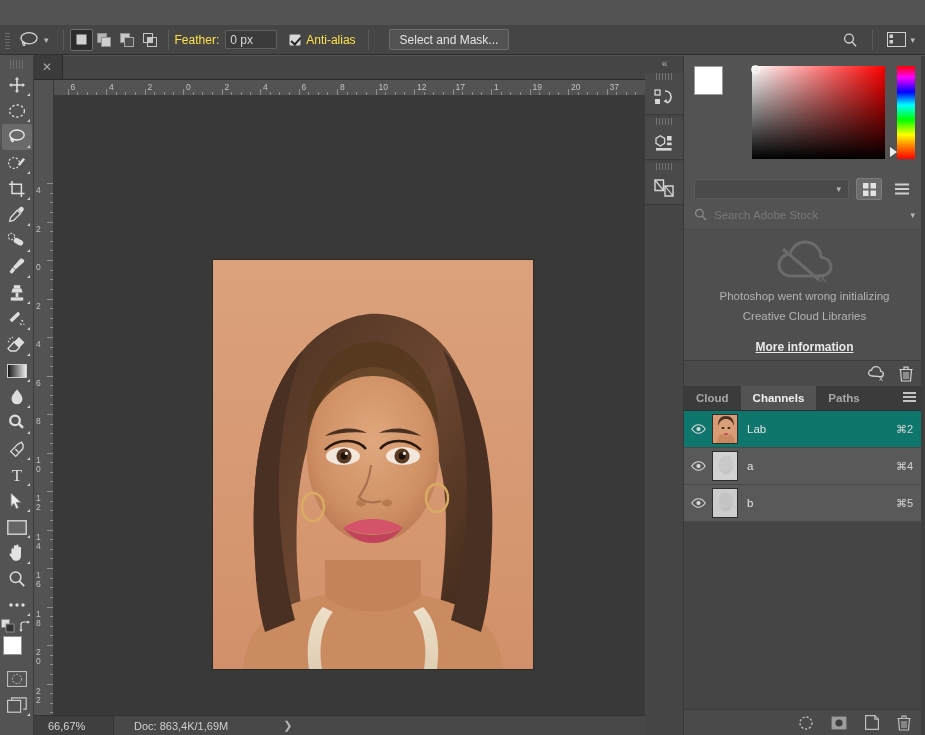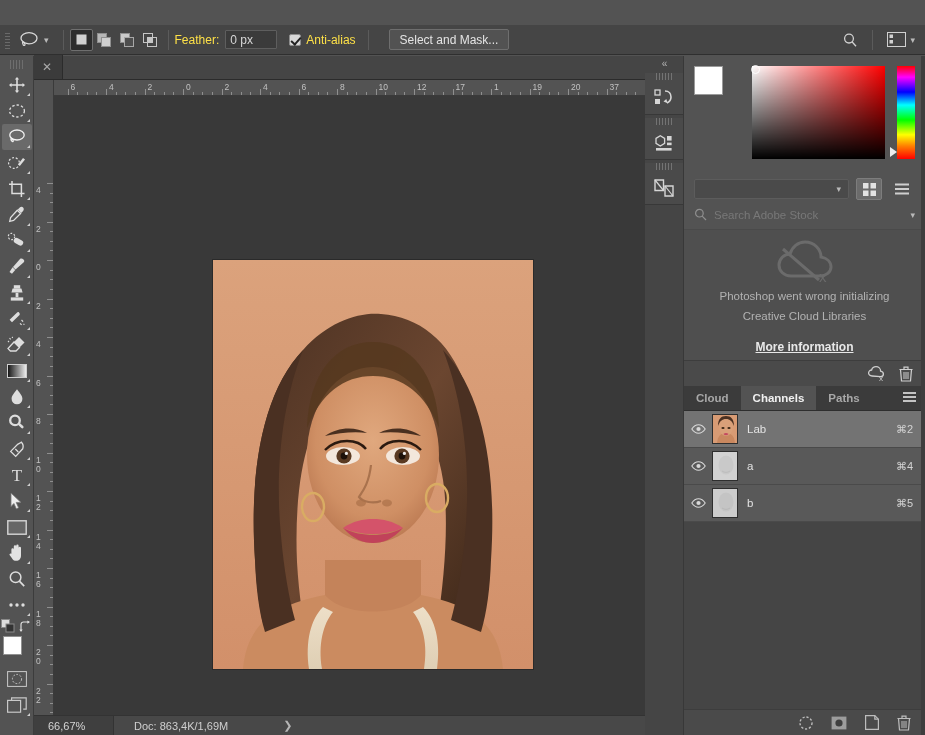--- a/index.html
+++ b/index.html
@@ -265,21 +265,21 @@
     height: 26px; background: #4a4a4a; border-top: 1px solid #3d3d3d;
     display: flex; align-items: center; justify-content: flex-end; gap: 14px; padding-right: 12px;
   }
 
   
   .ch-list { background: #535353; }
   .ch-row {
     height: 37px; display: flex; align-items: center;
     border-bottom: 1px solid #4a4a4a; background: #595959;
   }
-  .ch-row.selected { background: #737373; }
+  .ch-row.selected { background: #0f766e; }
   .ch-eye { width: 28px; display: flex; justify-content: center; align-items: center; }
   .ch-thumb {
     width: 26px; height: 30px; border: 1px solid #2e2e2e; flex: none;
     overflow: hidden; position: relative;
   }
   .ch-name { color: #e2e2e2; font-size: 11.5px; padding-left: 9px; flex: 1; }
   .ch-key { color: #d3d3d3; font-size: 11px; padding-right: 12px; }
   .ch-footer {
     position: absolute; left: 0; bottom: 0; width: 241px; height: 26px;
     background: #4a4a4a; border-top: 1px solid #3d3d3d;

